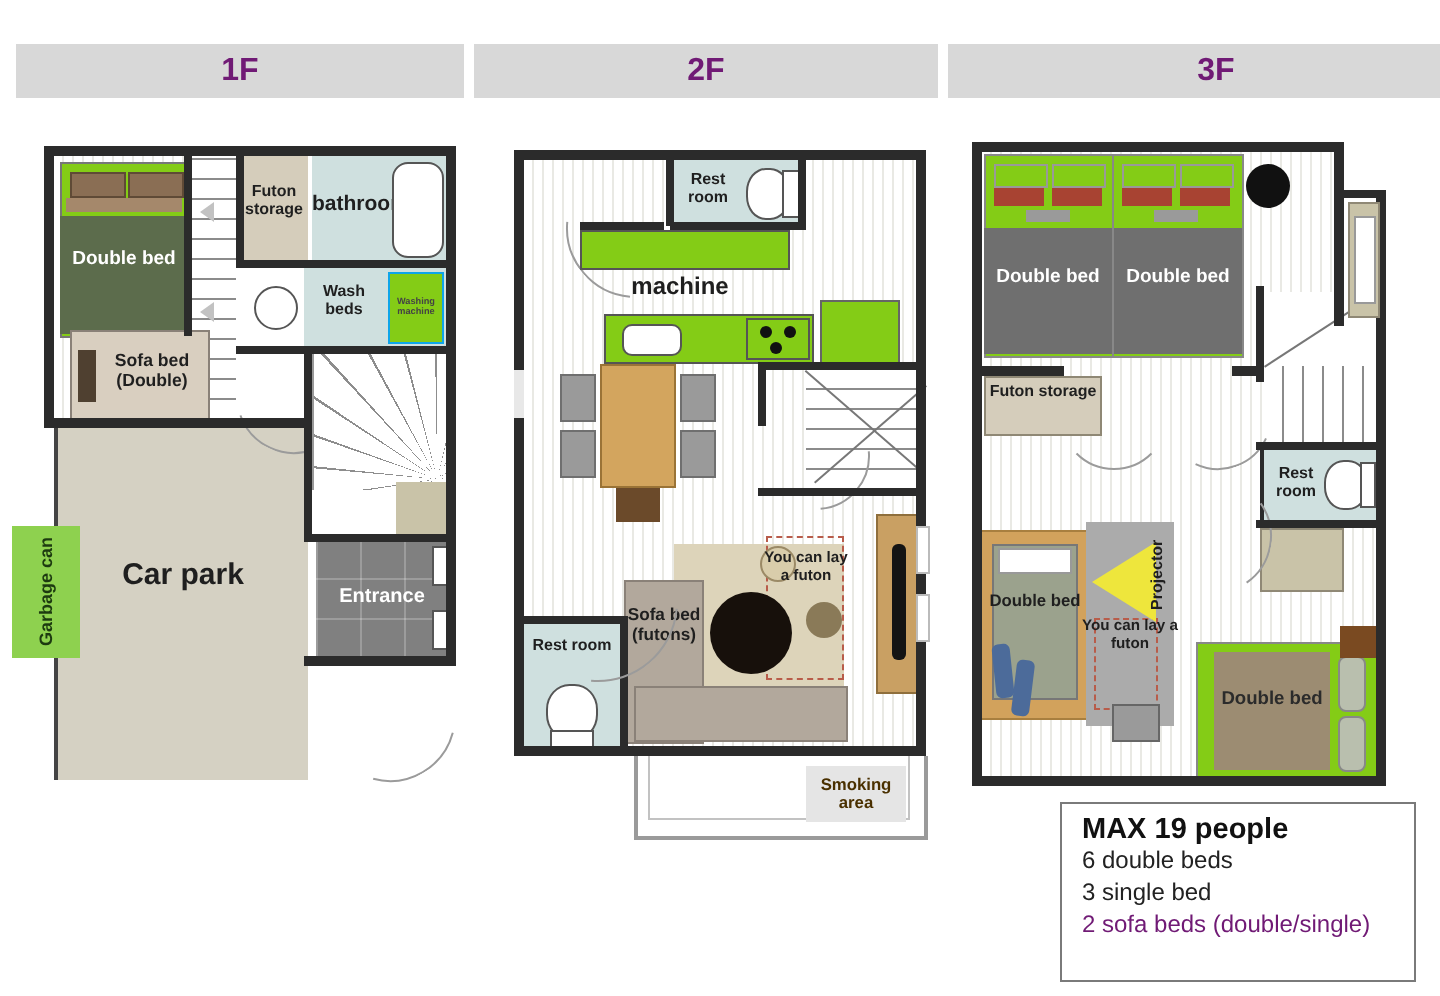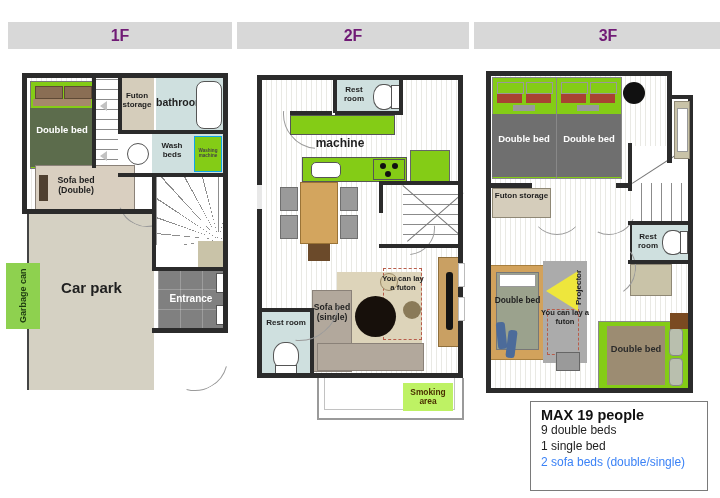--- a/index.html
+++ b/index.html
@@ -65,21 +65,21 @@
 
     <div class="room bordered" style="left:8px;top:8px;width:64px;height:86px;border-color:#777;">
       <div class="abs" style="left:4px;top:4px;width:26px;height:11px;background:#8a6e54;border:1px solid #5f4a36;"></div>
       <div class="abs" style="left:33px;top:4px;width:26px;height:11px;background:#8a6e54;border:1px solid #5f4a36;"></div>
       <div class="abs" style="left:2px;top:17px;width:58px;height:7px;background:#a5886b;"></div>
       <div class="abs" style="left:-1px;top:26px;width:64px;height:59px;background:#5c6c4c;">
         <div class="lbl white-lbl" style="left:0;top:17px;width:64px;font-size:9.5px;">Double bed</div>
       </div>
     </div>
 
-    <div class="room" style="left:13px;top:92px;width:68px;height:45px;background:#d9cfc0;border:1px solid #8a8178;padding-left:30px;">
+    <div class="room" style="left:13px;top:92px;width:68px;height:45px;background:#d9cfc0;border:1px solid #8a8178;">
       <div class="abs" style="left:3px;top:9px;width:9px;height:26px;background:#4f4030;"></div>
       <div class="lbl" style="left:14px;top:10px;width:52px;font-size:8.8px;">Sofa bed (Double)</div>
     </div>
 
     <div class="room" style="left:136px;top:196px;width:66px;height:60px;background:#808080;
          background-image:linear-gradient(rgba(255,255,255,.22) 1px,transparent 1px),linear-gradient(90deg,rgba(255,255,255,.22) 1px,transparent 1px);
          background-size:22px 20px;">
       <div class="lbl white-lbl" style="left:0;top:24px;width:66px;font-size:10px;">Entrance</div>
       <div class="abs" style="left:58px;top:4px;width:8px;height:18px;background:#fff;border:1px solid #555;"></div>
       <div class="abs" style="left:58px;top:36px;width:8px;height:18px;background:#fff;border:1px solid #555;"></div>
@@ -148,21 +148,21 @@
 
     <div class="abs" style="left:80px;top:197px;width:85px;height:83px;background:#ddd4ba;"></div>
     <div class="abs" style="left:126px;top:193px;width:37px;height:70px;border:1.4px dashed #b85c4a;"></div>
     <div class="abs" style="left:123px;top:198px;width:16px;height:16px;border:1px solid #9b8a66;border-radius:50%;background:#d9cdab;"></div>
     <div class="abs" style="left:146px;top:226px;width:18px;height:18px;background:#8a7a58;border-radius:50%;"></div>
     <div class="abs" style="left:98px;top:221px;width:41px;height:41px;background:#17100b;border-radius:50%;"></div>
     <div class="lbl" style="left:125px;top:200px;width:42px;font-size:7.6px;">You can lay a futon</div>
 
     <div class="abs" style="left:55px;top:215px;width:38px;height:80px;background:#b2a89c;border:1px solid #8a8178;"></div>
     <div class="abs" style="left:60px;top:268px;width:105px;height:26px;background:#b2a89c;border:1px solid #8a8178;"></div>
-    <div class="lbl" style="left:53px;top:228px;width:44px;font-size:8.6px;">Sofa bed (single)</div>
+    <div class="lbl" style="left:53px;top:228px;width:44px;font-size:8.6px;">Sofa bed (futons)</div>
 
     <div class="abs" style="left:181px;top:182px;width:21px;height:88px;background:#c9a063;border:1px solid #8f6f3c;">
       <div class="abs" style="left:7px;top:14px;width:7px;height:58px;background:#141414;border-radius:3px;"></div>
     </div>
 
     <div class="room" style="left:5px;top:233px;width:48px;height:65px;background:#cfe0df;border-top:4px solid #2b2b2b;border-right:4px solid #2b2b2b;">
       <div class="lbl" style="left:0;top:7px;width:48px;font-size:8px;">Rest room</div>
       <div class="toilet" style="left:11px;top:30px;width:24px;height:26px;"></div>
       <div class="tank" style="left:13px;top:53px;width:20px;height:7px;"></div>
     </div>
@@ -176,21 +176,21 @@
     <div class="wall" style="left:76px;top:5px;width:4px;height:33px;"></div>
     <div class="wall" style="left:78px;top:36px;width:68px;height:4px;"></div>
     <div class="abs" style="left:201px;top:188px;width:5px;height:22px;background:#fff;border:1px solid #bbb;"></div>
     <div class="abs" style="left:201px;top:222px;width:5px;height:22px;background:#fff;border:1px solid #bbb;"></div>
     <div class="abs" style="left:0;top:110px;width:5px;height:24px;background:#e8e8e8;"></div>
   </div>
 
   <div class="abs" style="left:317px;top:378px;width:143px;height:40px;border:2px solid #9a9a9a;border-top:none;background:#fff;">
     <div class="abs" style="left:5px;top:0;width:129px;height:31px;border:1px solid #c2c2c2;border-top:none;"></div>
   </div>
-  <div class="abs" style="left:403px;top:383px;width:50px;height:28px;background:#bef264;display:flex;align-items:center;justify-content:center;">
+  <div class="abs" style="left:403px;top:383px;width:50px;height:28px;background:#e5e5e5;display:flex;align-items:center;justify-content:center;">
     <div class="lbl" style="position:static;font-size:8.4px;color:#4a3000;width:40px;">Smoking area</div>
   </div>
 
   <div class="plan" style="left:486px;top:71px;width:207px;height:322px;">
     <div class="stripes" style="left:5px;top:5px;width:176px;height:312px;"></div>
     <div class="stripes" style="left:181px;top:90px;width:21px;height:227px;"></div>
 
     <div class="room bordered" style="left:6px;top:6px;width:64px;height:100px;border-color:#888;">
       <div class="abs bordered" style="left:4px;top:4px;width:25px;height:10px;border-color:#999;"></div>
       <div class="abs bordered" style="left:33px;top:4px;width:25px;height:10px;border-color:#999;"></div>
@@ -267,18 +267,18 @@
     <div class="wall" style="left:130px;top:112px;width:16px;height:5px;"></div>
     <div class="wall" style="left:142px;top:150px;width:62px;height:4px;"></div>
     <div class="wall" style="left:142px;top:189px;width:62px;height:4px;"></div>
     <div class="abs" style="left:188px;top:30px;width:14px;height:56px;background:#c9c3a8;border:1px solid #8f8875;">
       <div class="abs" style="left:2px;top:6px;width:9px;height:42px;background:#fff;border:1px solid #999;"></div>
     </div>
   </div>
 
   <div class="abs" style="left:530px;top:401px;width:178px;height:90px;background:#fff;border:1.5px solid #7a7a7a;padding:5px 10px;box-sizing:border-box;">
     <div style="font-size:14.5px;font-weight:bold;color:#111;">MAX 19 people</div>
-    <div style="font-size:12px;color:#222;line-height:1.33;">9 double beds</div>
-    <div style="font-size:12px;color:#222;line-height:1.33;">1 single bed</div>
-    <div style="font-size:12px;color:#3b82f6;line-height:1.33;">2 sofa beds (double/single)</div>
+    <div style="font-size:12px;color:#222;line-height:1.33;">6 double beds</div>
+    <div style="font-size:12px;color:#222;line-height:1.33;">3 single bed</div>
+    <div style="font-size:12px;color:#701a75;line-height:1.33;">2 sofa beds (double/single)</div>
   </div>
 
 </div>
 
 </body></html>

